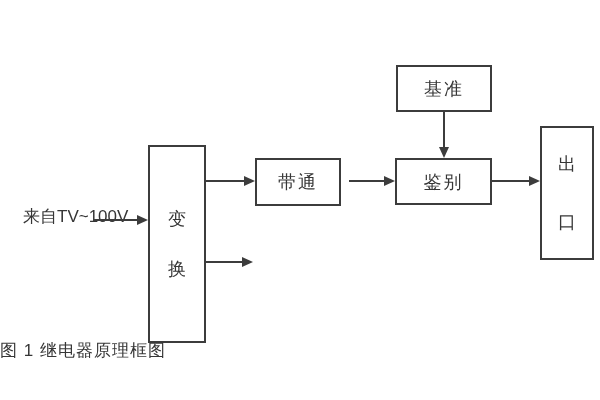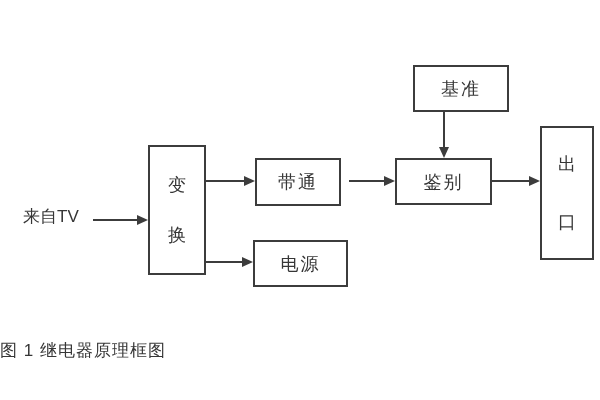--- a/index.html
+++ b/index.html
@@ -28,25 +28,25 @@
     letter-spacing: 2px;
   }
   .box.vertical span {
     display: block;
     width: 1.25em;
     text-align: center;
     word-break: break-all;
     letter-spacing: 0;
   }
   
-  .b-transform     { left: 148px; top: 145px; width: 58px;  height: 130px; }
+  .b-transform     { left: 148px; top: 145px; width: 58px;  height: 198px; }
   .b-transform span     { line-height: 50px; }
   .b-bandpass      { left: 255px; top: 158px; width: 86px;  height: 48px; }
   .b-power         { left: 253px; top: 240px; width: 95px;  height: 47px; }
-  .b-reference     { left: 396px; top: 65px;  width: 96px;  height: 47px; margin-left: 17px; }
+  .b-reference     { left: 396px; top: 65px;  width: 96px;  height: 47px; }
   .b-discriminator { left: 395px; top: 158px; width: 97px;  height: 47px; }
   .b-outlet        { left: 540px; top: 110px; width: 54px;  height: 134px; margin-top: 16px; }
   .b-outlet span        { line-height: 58px; }
 
   
   .arrow { position: absolute; }
   .arrow.h { height: 10px; }
   .arrow.h .line {
     position: absolute; left: 0; right: 9px; top: 4px; height: 2px;
     background: #3c3c3c;
@@ -87,33 +87,31 @@
     color: #363636;
   }
 </style>
 </head>
 <body>
 
 <div class="canvas">
 
   <div class="source-text">
     <div>来自TV</div>
+    <div>~100V</div>
   </div>
 
   <div class="box vertical b-transform">
     <span>变换</span>
   </div>
 
   <div class="box b-bandpass">
     <span>带通</span>
   </div>
 
-  <div class="box b-power">
-    <span>电源</span>
-  </div>
 
   <div class="box b-reference">
     <span>基准</span>
   </div>
 
   <div class="box b-discriminator">
     <span>鉴别</span>
   </div>
 
   <div class="box vertical b-outlet">

